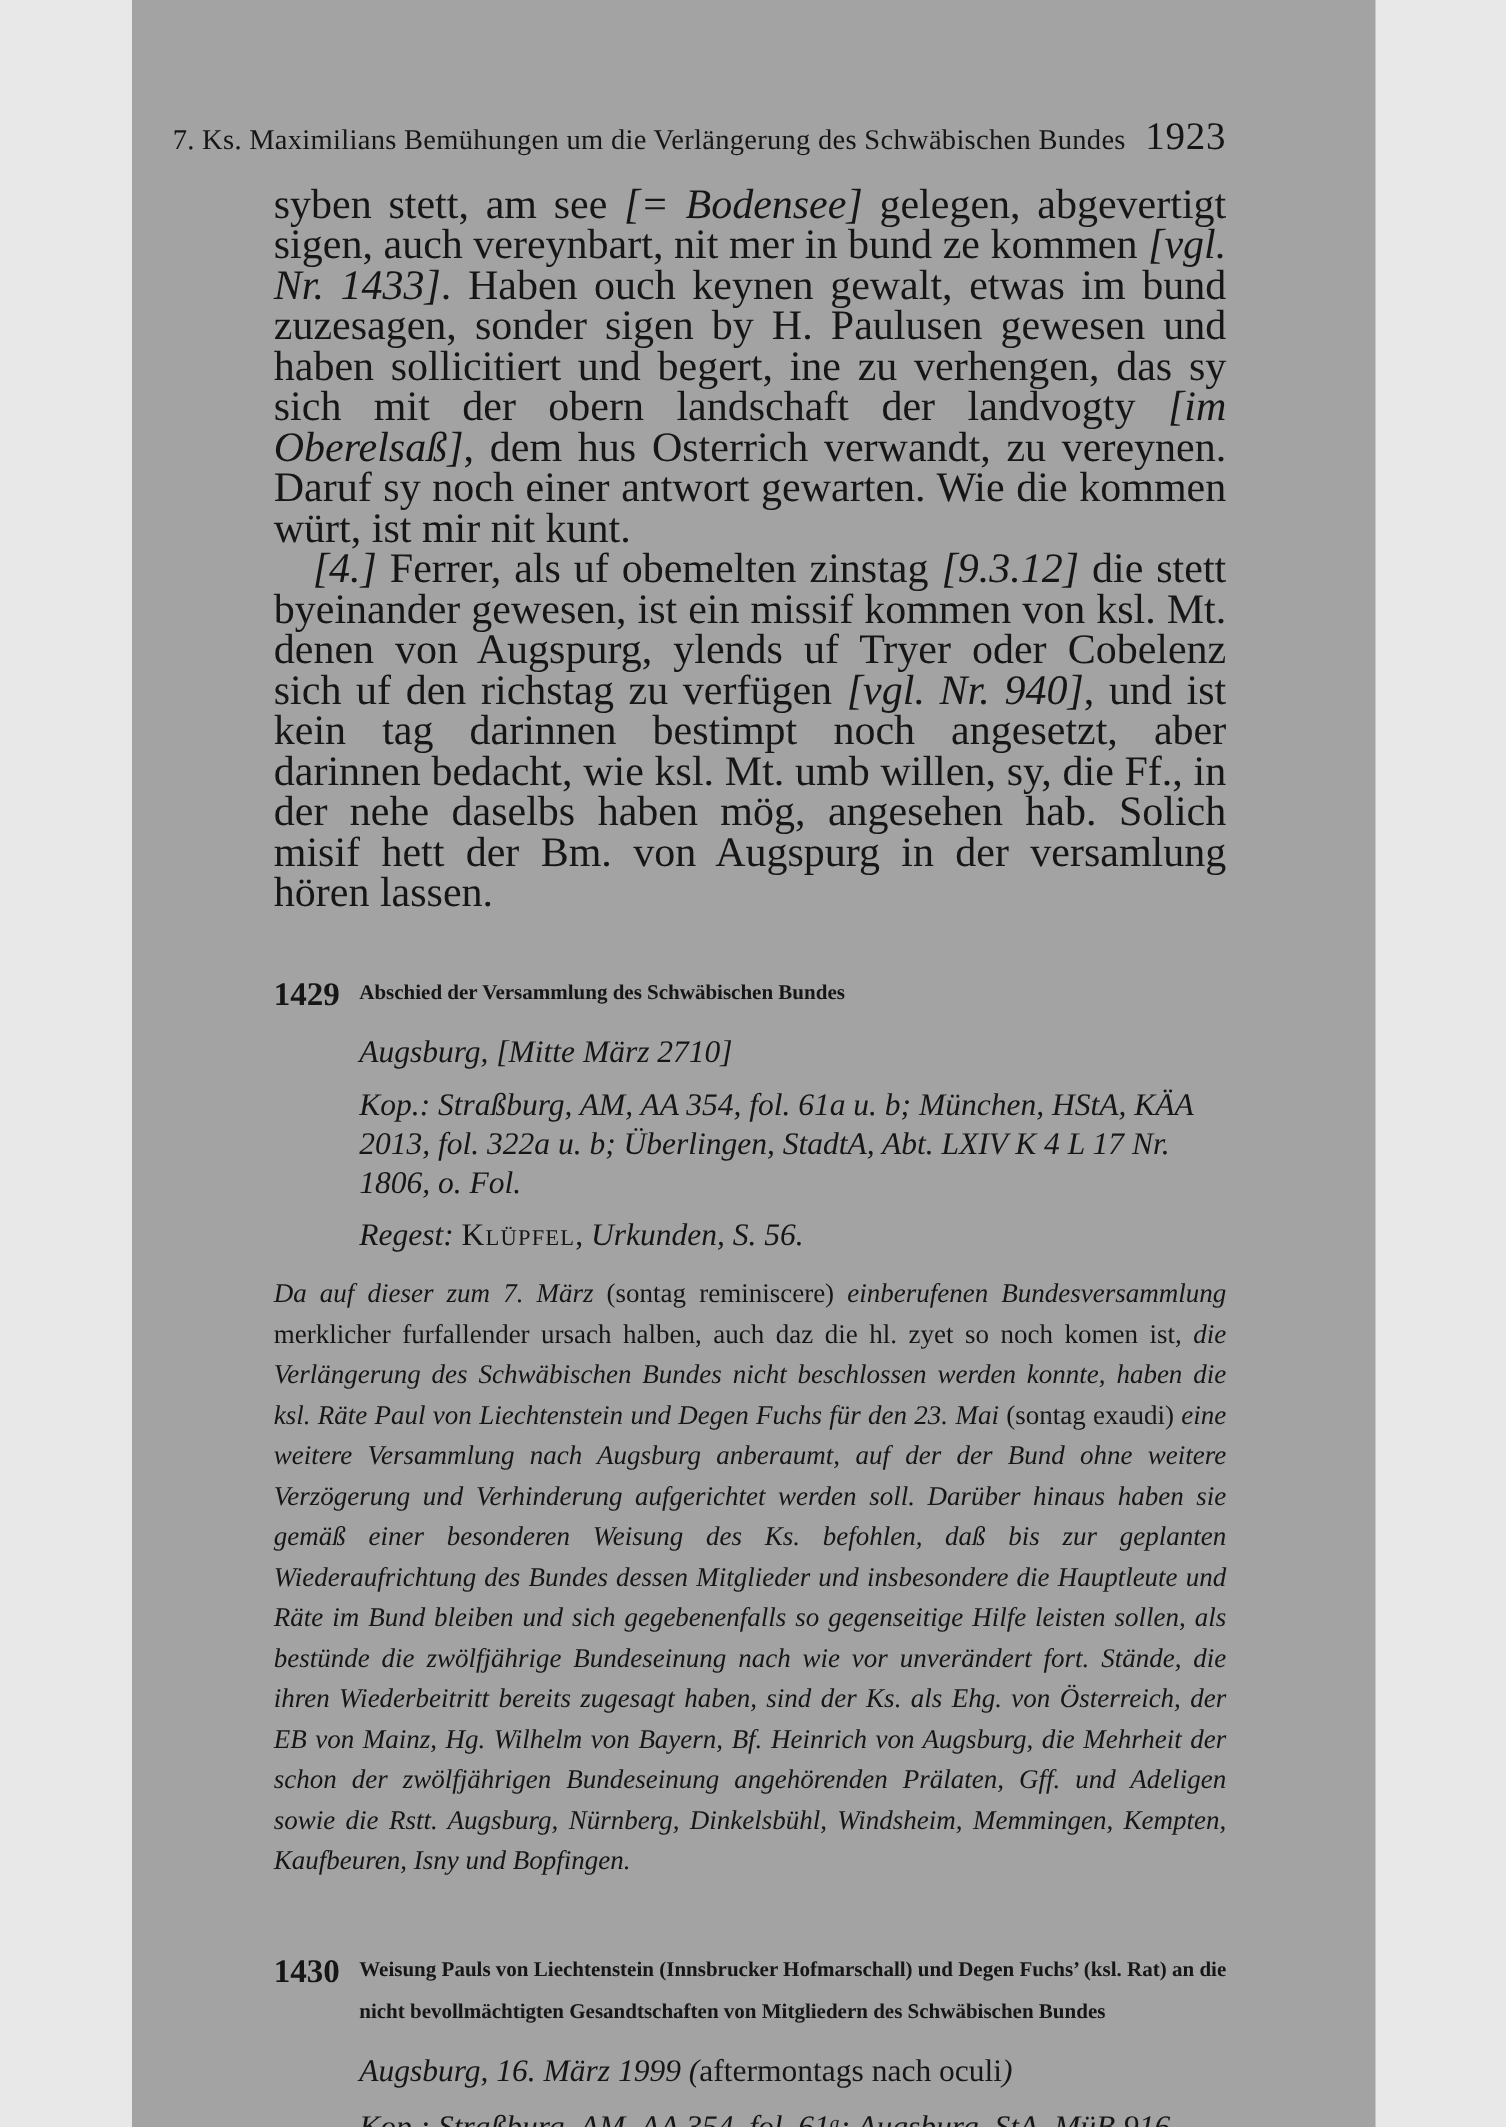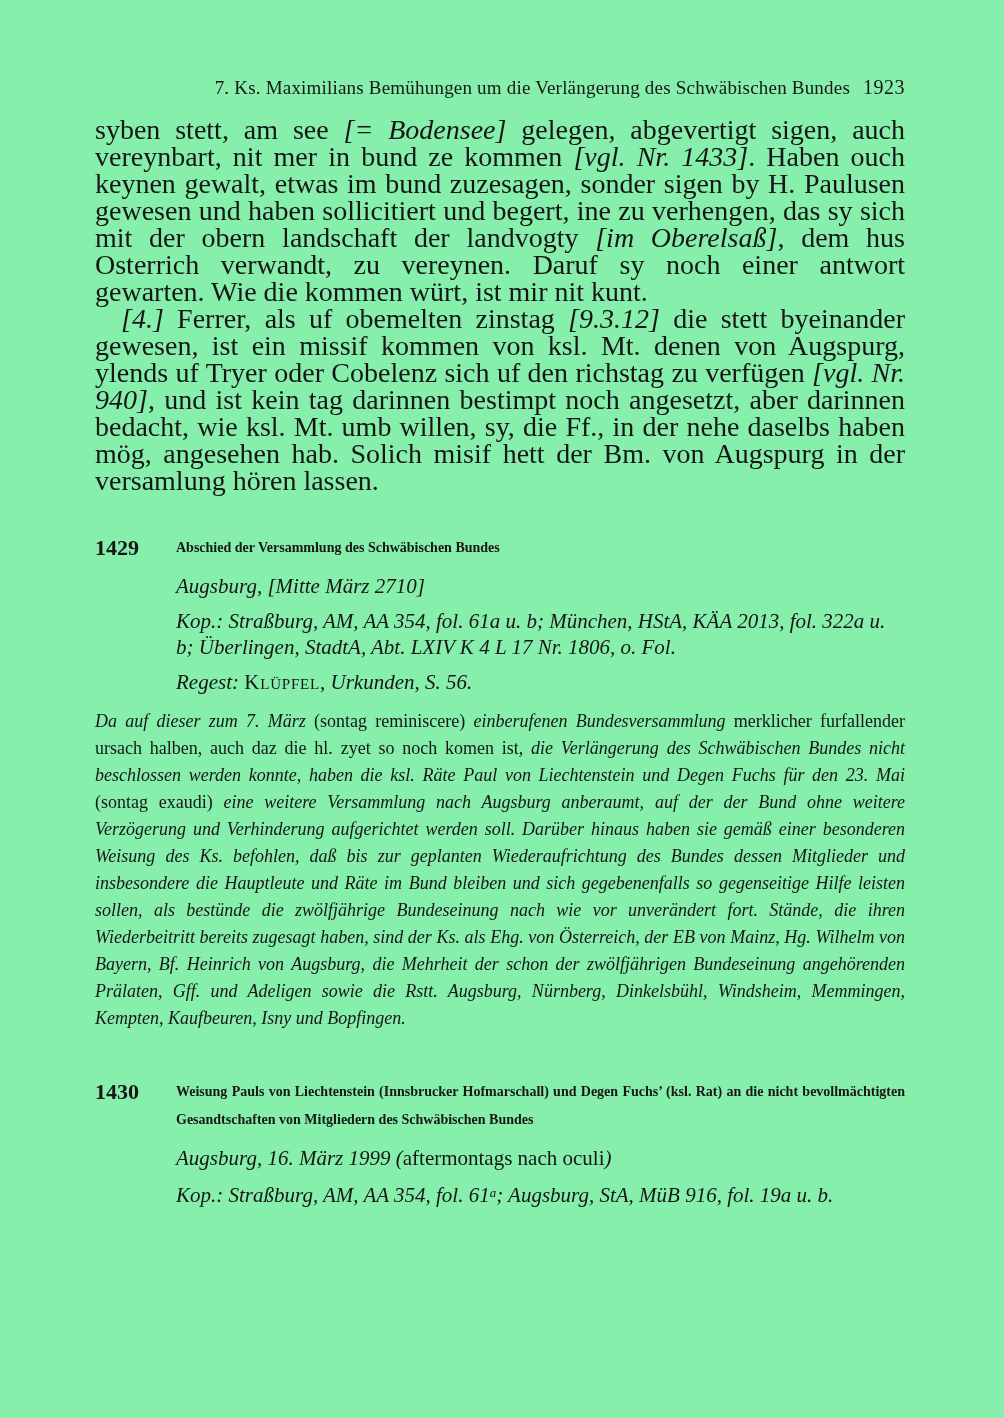--- a/index.html
+++ b/index.html
@@ -1,24 +1,24 @@
 <!DOCTYPE html>
 <html lang="de"><head>
 <meta charset="utf-8">
 <style>
   html, body {
     margin: 0;
     padding: 0;
     background: #e8e8e8;
   }
   .page {
-    width: 1004px;
+    width: 829px;
     height: 1418px;
     margin: 0 auto;
-    background: #86efac;
+    background: #a3a3a3;
     color: #161616;
     font-family: "Liberation Serif", serif;
     box-sizing: border-box;
     padding: 76px 99px 0 95px;
     overflow: hidden;
   }
 
   
   .running-header {
     display: flex;
@@ -26,41 +26,40 @@
     align-items: baseline;
     gap: 13px;
     margin-bottom: 17px;
     white-space: nowrap;
   }
   .running-header-title {
     font-size: 19px;
     letter-spacing: 0.2px;
   }
   .page-number {
-    font-size: 20px;
+    font-size: 26px;
     letter-spacing: 0.5px;
   }
 
   
   .body-para {
     margin: 0;
     font-size: 28px;
     line-height: 27px;
     text-align: justify;
   }
   .body-para.indented {
     text-indent: 26px;
   }
 
   
   .entry {
     display: grid;
     grid-template-columns: 57px 1fr;
     column-gap: 0;
-    gap: 24px;
   }
   .entry-1429 { margin-top: 40px; }
   .entry-1430 { margin-top: 46px; }
   .entry-number {
     font-weight: bold;
     font-size: 22px;
     line-height: 28px;
   }
   .entry-title {
     font-weight: bold;

